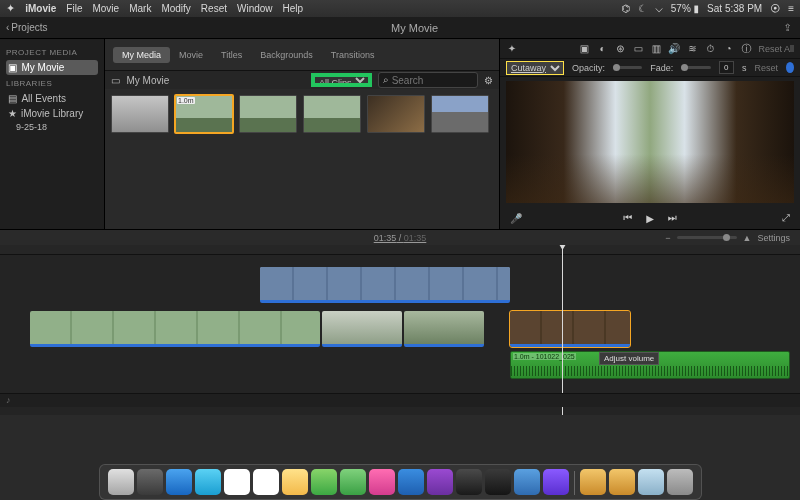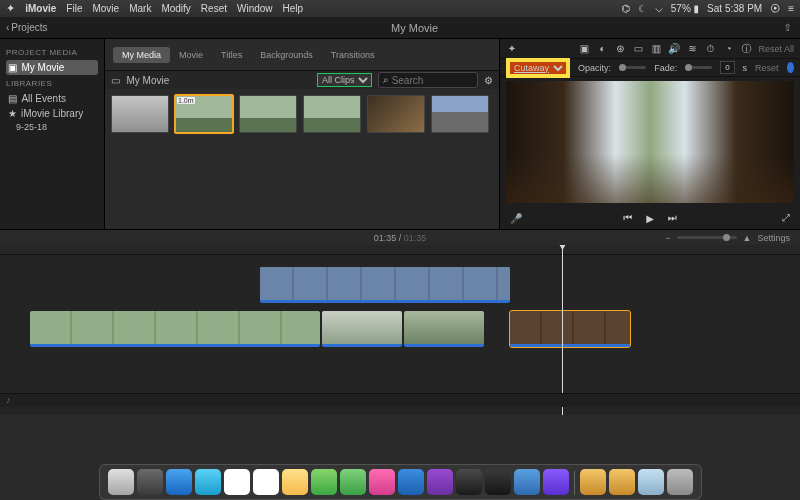--- a/index.html
+++ b/index.html
@@ -21,50 +21,50 @@
   .sb-item { font-size:10px; padding:2px 2px; border-radius:3px; display:flex; align-items:center; gap:4px;}
   .sb-item.sel { background:#5a5a5a; color:#fff;}
   .sb-sub { margin-left:10px; color:#bbb; font-size:9px; padding:1px 0;}
   .browser { flex:1; display:flex; flex-direction:column; background:#2a2a2a; border-right:1px solid #000;}
   .tabs { height:32px; background:#2b2b2b; display:flex; align-items:center; gap:0; padding-left:8px; border-bottom:1px solid #111;}
   .tab { padding:3px 9px; font-size:9px; color:#999; border-radius:3px;}
   .tab.active { background:#555; color:#eee;}
   .browser-bar { height:18px; display:flex; align-items:center; padding:0 6px; gap:6px; color:#bbb; font-size:10px; background:#262626;}
   .browser-bar .proj { flex-shrink:0; }
   .browser-bar .spacer { flex:1; }
-  .browser-bar select { background:#333; border:1px solid #22c55e; color:#bbb; font-size:9px; height:14px;}
+  .browser-bar select { background:#333; border:4px solid #22c55e; color:#bbb; font-size:9px; height:14px;}
   .search { display:flex; align-items:center; background:#1a1a1a; border:1px solid #444; border-radius:3px; padding:1px 4px; width:100px; gap:3px;}
   .thumbs { flex:1; padding:6px; display:flex; flex-wrap:wrap; gap:6px; align-content:flex-start;}
   .thumb { width:58px; height:38px; border:1px solid #444; background:#555; position:relative; overflow:hidden; border-radius:1px;}
   .thumb.sel { outline:2px solid #f5a623; outline-offset:-1px;}
   .thumb .badge { position:absolute; top:1px; left:1px; background:#eee; color:#333; font-size:7px; padding:0 1px; border-radius:1px;}
   
   .sky1 { background:linear-gradient(#c5c5c5,#8f8f8f);}
   .mtn  { background:linear-gradient(#9fb89a 60%, #5a7350 60%);}
   .street { background:linear-gradient(#8aa2c8 45%,#6b6b6b 45%);}
   .cafe { background:linear-gradient(135deg,#3c2f22,#8c6d46);}
   
   .viewer { width:300px; display:flex; flex-direction:column; background:#1e1e1e;}
   .viewer-top { height:20px; display:flex; align-items:center; justify-content:flex-end; gap:6px; padding:0 6px; border-bottom:1px solid #111;}
   .vicon { width:12px; height:12px; color:#bbb; display:flex; align-items:center; justify-content:center; font-size:10px;}
   .viewer-opts { height:18px; display:flex; align-items:center; padding:0 6px; gap:8px; font-size:9px; color:#bbb; border-bottom:1px solid #111;}
-  .viewer-opts select{ background:#c2410c; border:4px solid #fde047; color:#ccc; font-size:9px;text-decoration:underline;}
+  .viewer-opts select{ background:#404040; border:1px solid #fde047; color:#ccc; font-size:9px;text-decoration:underline;}
   .slider { width:40px; height:3px; background:#444; border-radius:2px; position:relative;}
   .slider .knob{ width:7px; height:7px; background:#888; border-radius:50%; position:absolute; top:-2px; left:0;}
   .numbox { width:20px; height:13px; background:#1a1a1a; border:1px solid #444; color:#ccc; font-size:8px; text-align:center; line-height:11px;}
   .viewer-frame { flex:1; margin:4px 6px; background:#000; position:relative; overflow:hidden;}
   .viewer-frame .scene { position:absolute; inset:0; background:
     linear-gradient(180deg, rgba(0,0,0,0) 60%, rgba(60,40,20,0.6) 100%),
     linear-gradient(90deg,#1c140d 0%,#38281a 20%,#d9e2e8 38%,#91a87f 50%,#d9e2e8 62%,#3a2a1a 80%,#1b130c 100%);}
   .viewer-ctrl { height:22px; display:flex; align-items:center; justify-content:center; gap:14px; color:#ccc; position:relative;}
   .viewer-ctrl .mic { position:absolute; left:10px;}
   .viewer-ctrl .full { position:absolute; right:10px;}
   
   .timeline-head { height:16px; background:#2a2a2a; display:flex; align-items:center; padding:0 10px; color:#999; font-size:9px; border-top:1px solid #000;}
-  .timeline-head .time { position:absolute; left:50%; transform:translateX(-50%);}
+  .timeline-head .time { position:absolute; left:50%; transform:translateX(-50%);text-decoration:underline;}
   .timeline-head .zoom { margin-left:auto; display:flex; align-items:center; gap:6px;}
   .timeline { height:170px; background:#242424; position:relative; overflow:hidden; }
   .ruler { height:10px; background:#262626; border-bottom:1px solid #111;}
   .clip { position:absolute; height:36px; border-radius:2px; overflow:hidden; border-bottom:3px solid #2e6fd6; background:#444; display:flex;}
   .audio { position:absolute; height:28px; background:linear-gradient(#3fae3f,#2c8a2c); border-radius:2px; border:1px solid #1e5a1e; }
   .audio .wave { position:absolute; left:0; right:0; bottom:2px; height:10px; background:
      repeating-linear-gradient(90deg, rgba(20,80,20,0.9) 0 1px, transparent 1px 3px);}
   .audio .lbl { position:absolute; top:1px; left:2px; font-size:7px; color:#0a3a0a; background:rgba(255,255,255,0.25); padding:0 1px;}
   .audio .tip { position:absolute; top:0; left:88px; font-size:8px; background:#3a3a3a; border:1px solid #555; padding:1px 4px; color:#ddd;}
   .playhead { position:absolute; top:0; bottom:0; width:1px; background:#d9d9d9; }
@@ -226,20 +226,25 @@
 <div class="timeline">
   <div class="ruler"></div>
 
   <div class="clip" style="top:22px; left:260px; width:250px; background:repeating-linear-gradient(90deg,#6b85a8 0 32px,#5a7396 32px 34px), linear-gradient(#8aa2c8,#6b6b6b);"></div>
 
   <div class="clip" style="top:66px; left:30px; width:290px; background:repeating-linear-gradient(90deg,#91b089 0 40px,#7a9a72 40px 42px);"></div>
   <div class="clip" style="top:66px; left:322px; width:80px; background:linear-gradient(#c9d0c4,#8f9f88);"></div>
   <div class="clip" style="top:66px; left:404px; width:80px; background:linear-gradient(#a8b89e,#6d8263);"></div>
   <div class="clip" style="top:66px; left:510px; width:120px; background:repeating-linear-gradient(90deg,#5a4430 0 30px,#4a3824 30px 32px); outline:1px solid #f5a623;"></div>
 
+  <div class="audio" style="top:106px; left:510px; width:280px;">
+    <div class="lbl">1.0m - 101022_025</div>
+    <div class="tip">Adjust volume</div>
+    <div class="wave"></div>
+  </div>
 
   <div class="playhead" style="left:562px;"></div>
 
   <div class="musicrow" style="top:148px;"><span>♪</span></div>
 </div>
 
 <div class="dock-wrap">
   <div class="dock">
     <div class="app" style="background:linear-gradient(#e0e0e0,#a5a5a5)"></div>
     <div class="app" style="background:linear-gradient(#6a6a6a,#3a3a3a)"></div>

